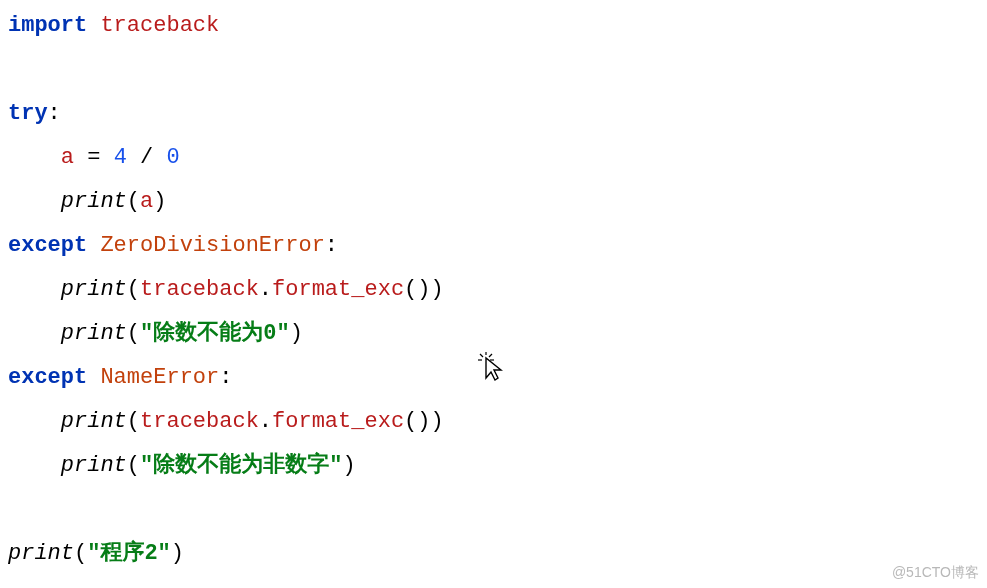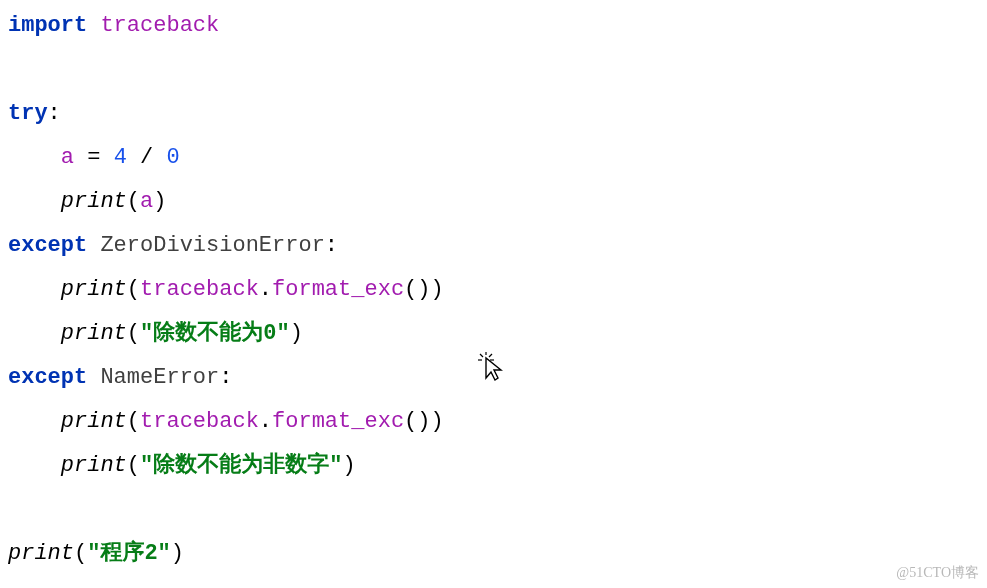--- a/index.html
+++ b/index.html
@@ -12,33 +12,33 @@
     line-height: 44px;
     position: relative;
     overflow: hidden;
   }
   pre {
     white-space: pre;
     padding: 4px 8px;
     font-family: inherit;
   }
   .kw   { color: #0033B3; font-weight: bold; text-align: center; }
-  .ident { color: #a21caf; }
+  .ident { color: #b91c1c; }
   .builtin { color: #000000; font-style: italic; }
   .op   { color: #000000; }
   .num  { color: #1750EB; }
   .str  { color: #067D17; font-weight: bold; }
   .punct { color: #000000; }
-  .cls  { color: #404040; }
+  .cls  { color: #c2410c; }
 
   .watermark {
     position: absolute;
     right: 8px;
     bottom: 6px;
-    font-family: Liberation Serif, serif;
+    font-family: Liberation Sans, sans-serif;
     font-size: 14px;
     color: #b8b8b8;
     line-height: normal;
   }
 
   .cursor {
     position: absolute;
     left: 478px;
     top: 352px;
     pointer-events: none;

